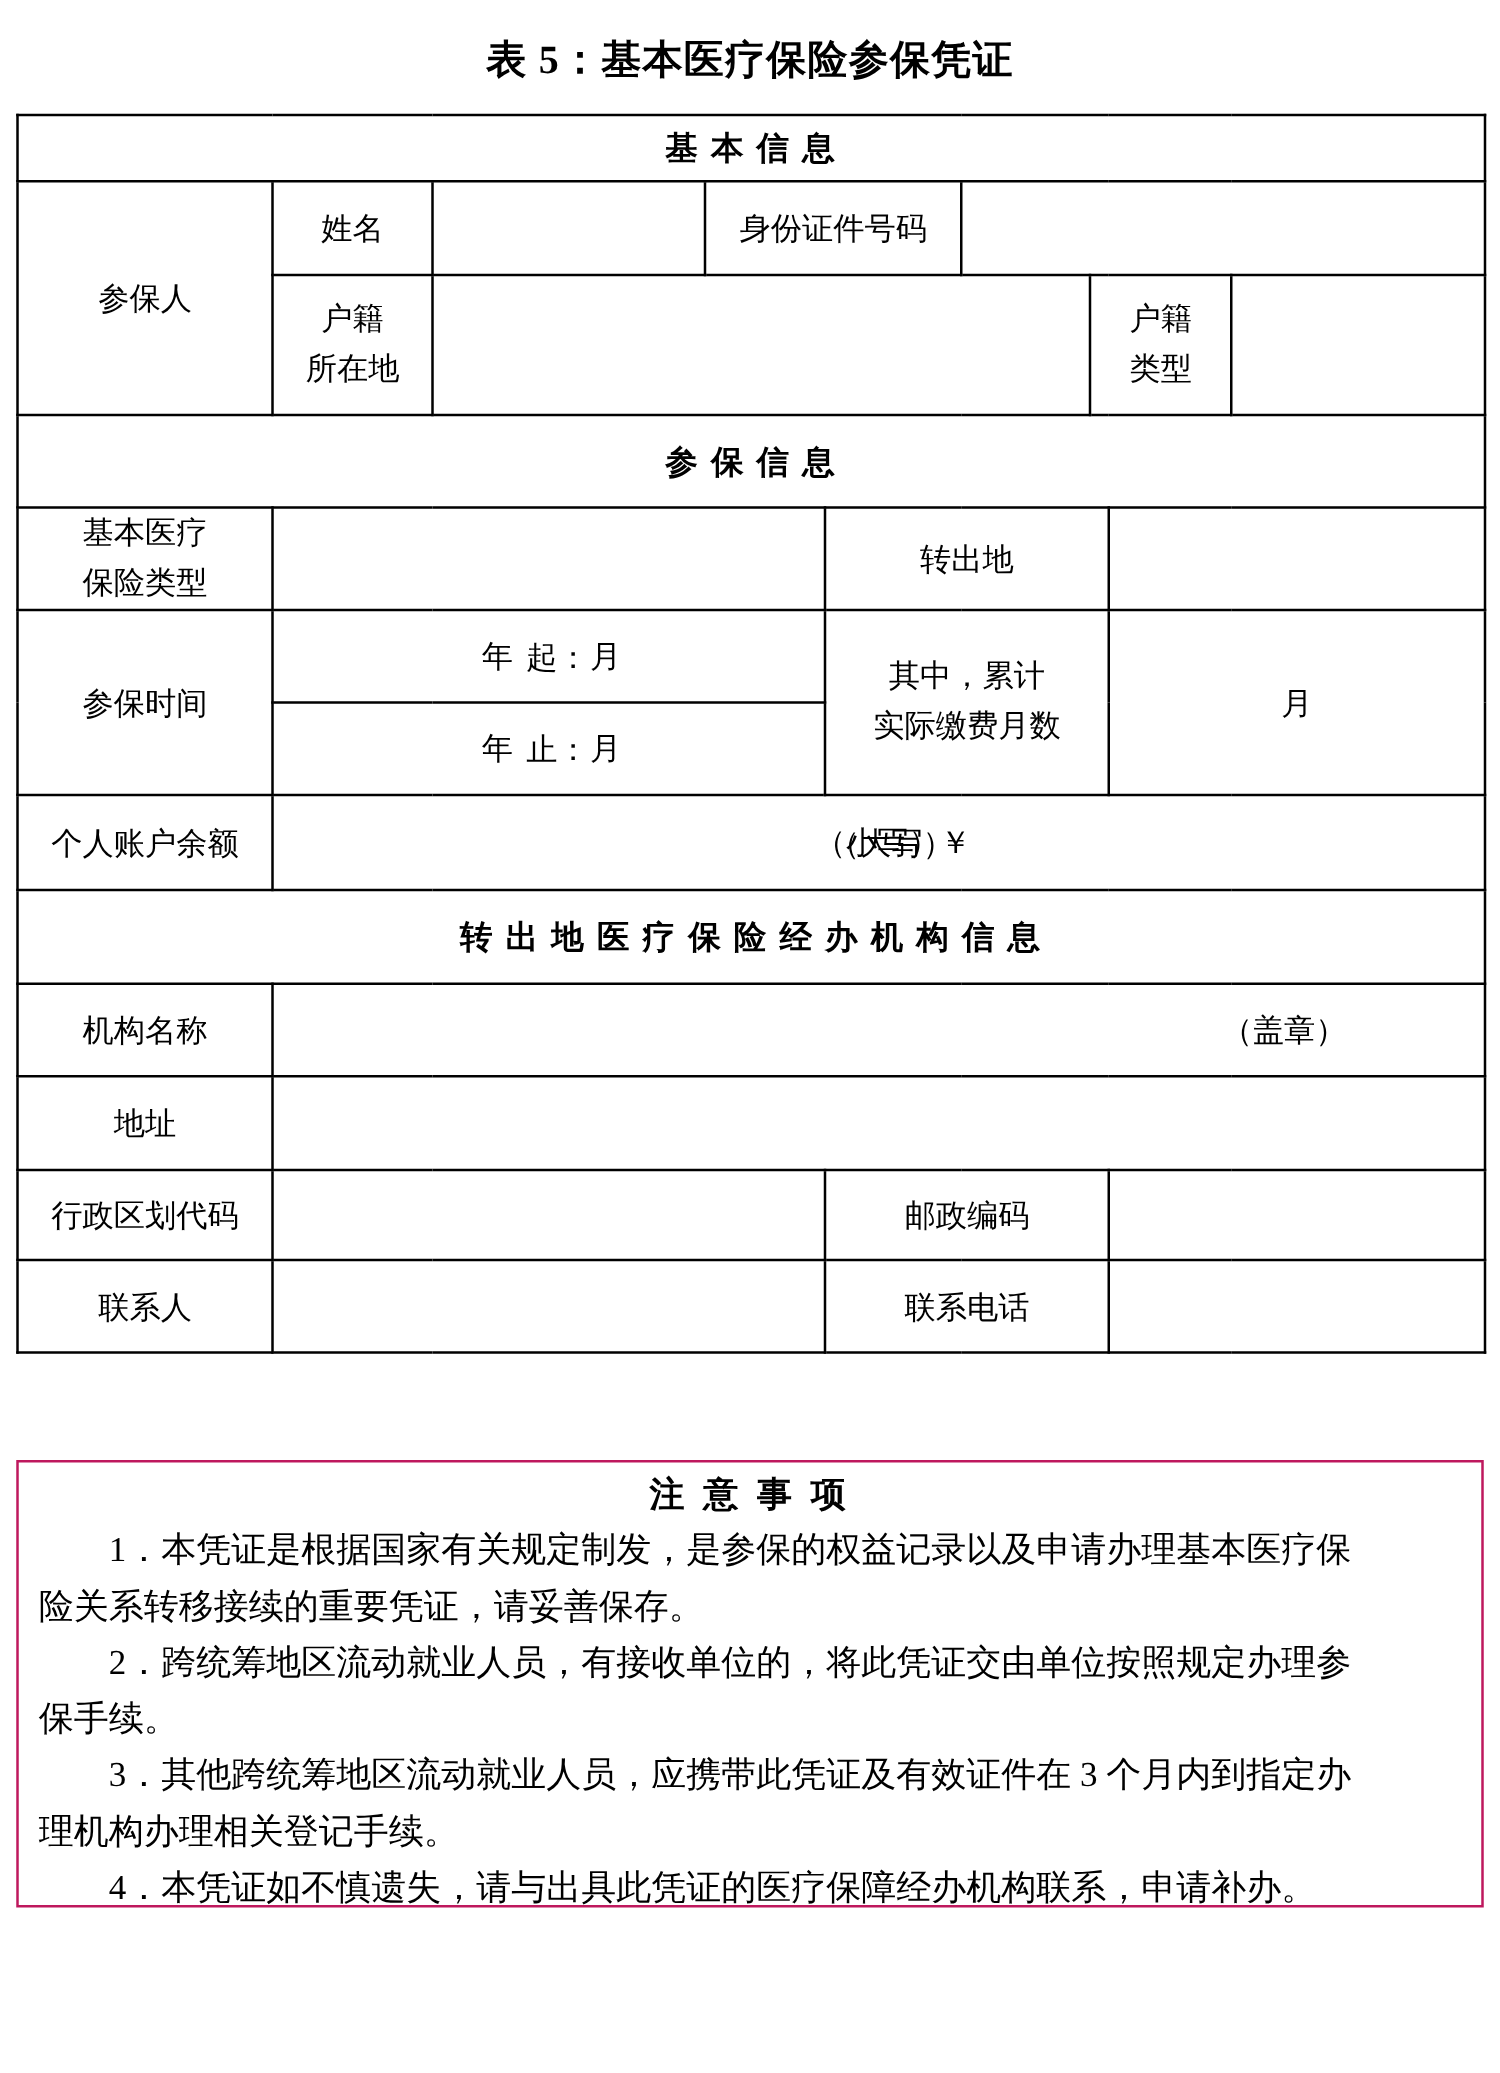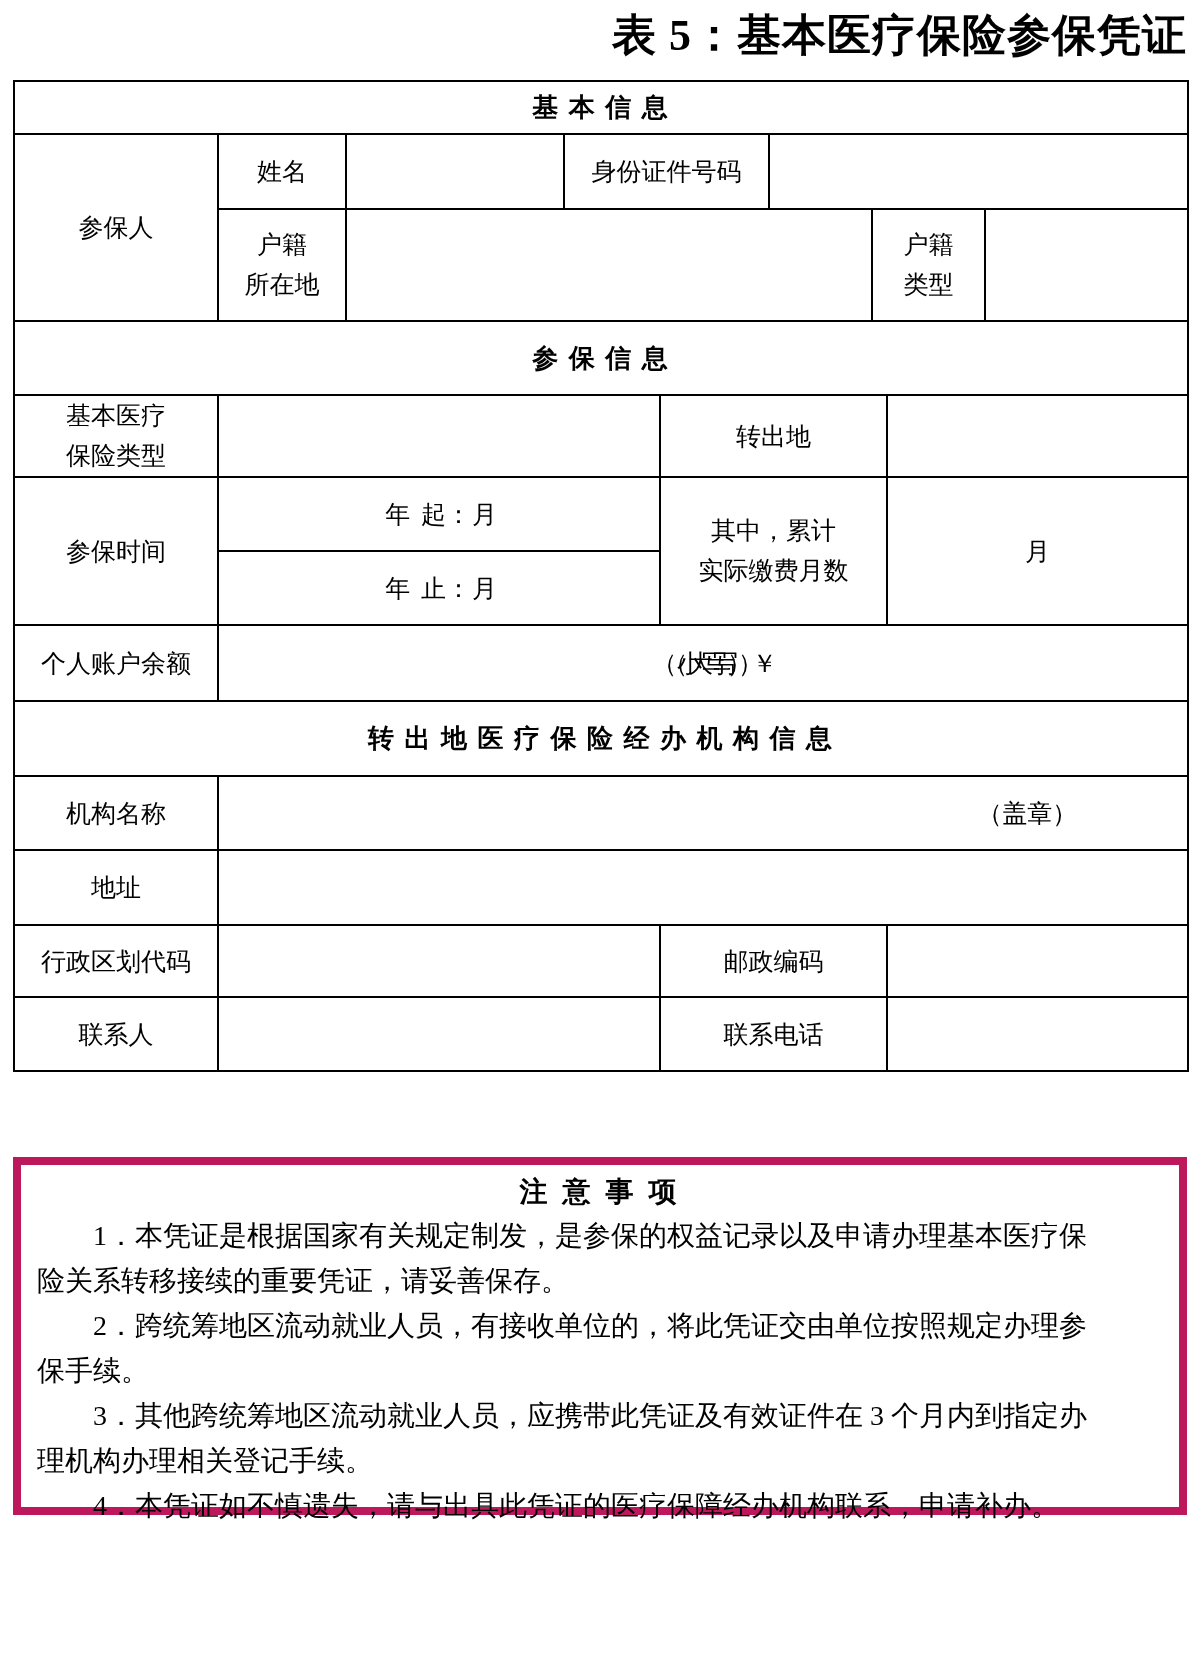--- a/index.html
+++ b/index.html
@@ -13,23 +13,23 @@
     height: 1658px;
     margin: 0 auto;
     background: #ffffff;
     color: #000000;
     font-family: "Liberation Serif", "DejaVu Serif", serif;
     box-sizing: border-box;
     padding: 14px 13px 0 13px;
     overflow: hidden;
   }
   .doc-title {
-    margin: 0;
-    text-align: right;
-    font-size: 44px;
+    margin: 11px;
+    text-align: center;
+    font-size: 32px;
     line-height: 44px;
     font-weight: bold;
     letter-spacing: 1px;
   }
   .cert-line {
     margin-top: 82px;
     font-size: 25px;
     line-height: 31px;
     display: flex;
     align-items: baseline;
@@ -68,21 +68,21 @@
   .two-line div { line-height: 40px; }
   .caps-label { margin-left: 20px; }
   .small-label { position: absolute; left: 41%; top: 50%; transform: translateY(-50%); margin-left: 36px; }
   .seal-label { margin-left: 67%; }
   .from-to-label { margin-left: 14px; }
   .yr-pos { left: 37.8%; }
   .mo-pos { left: 57.5%; }
 
   .notes-box {
     margin-top: 85px;
-    border: 8px solid #be185d;
+    border: 2px solid #be185d;
     box-sizing: border-box;
     width: 1174px;
     height: 358px;
     padding: 6px 16px 8px 16px;
   }
   .notes-title {
     text-align: center;
     font-size: 28px;
     font-weight: bold;
     letter-spacing: 4px;

